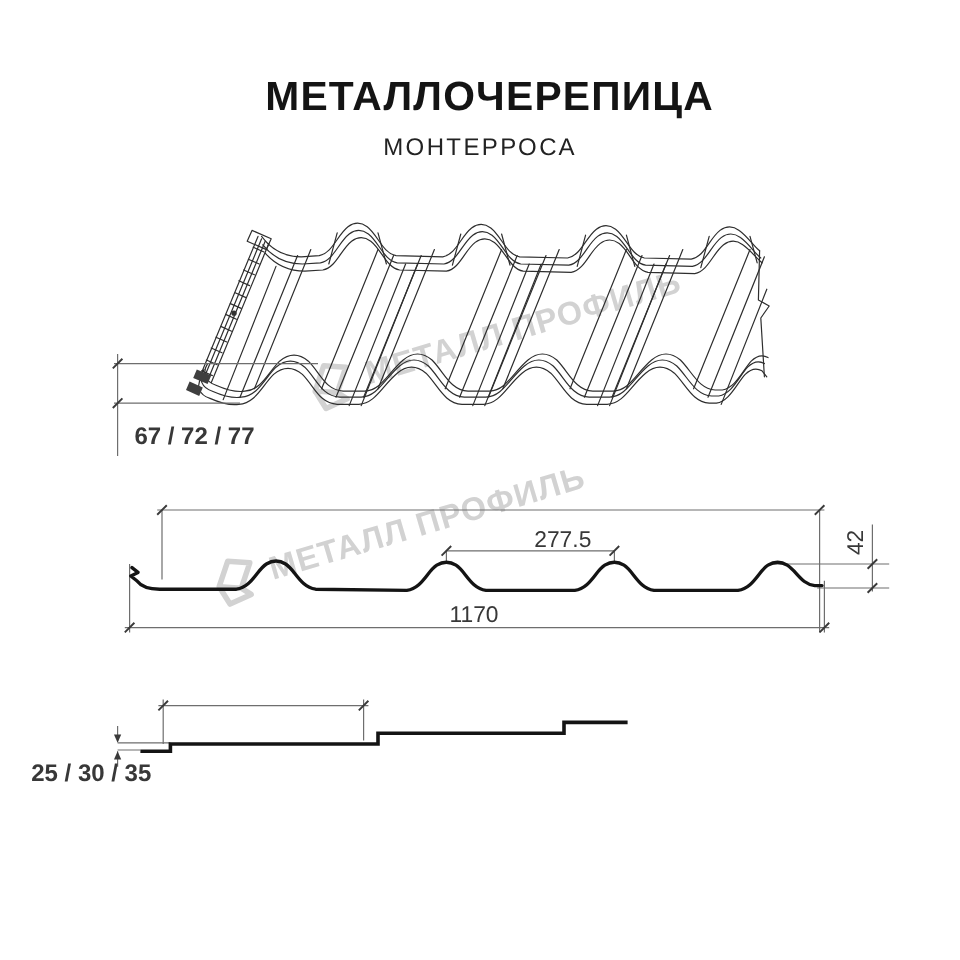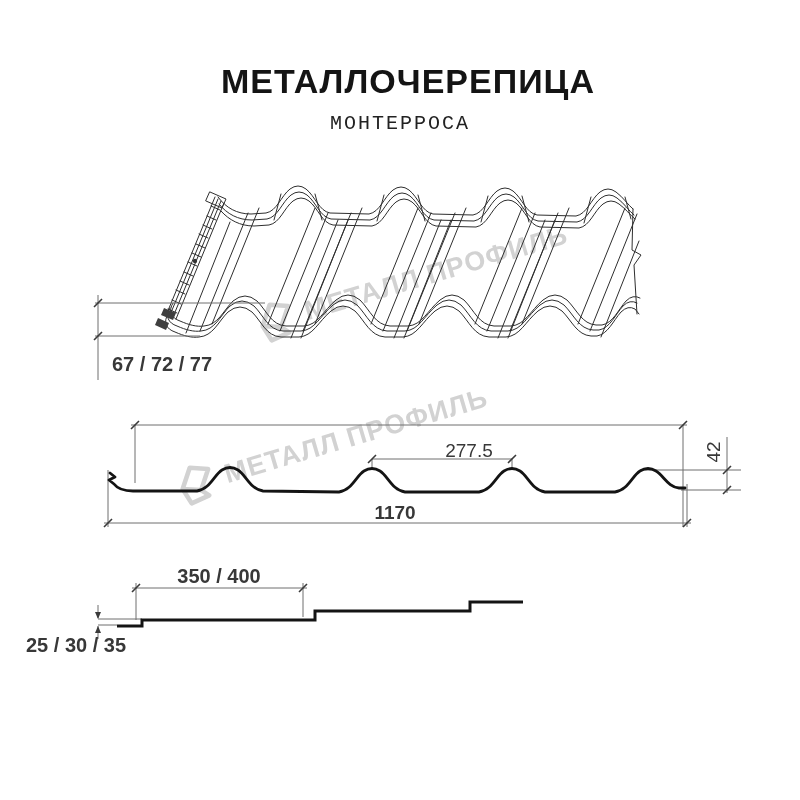--- a/index.html
+++ b/index.html
@@ -7,21 +7,21 @@
     position:relative;width:800px;height:800px;background:#ffffff;overflow:hidden;
     font-family:"Liberation Sans","DejaVu Sans",sans-serif;color:#1b1b1b;
   }
   .abs{position:absolute;}
   .title{
     left:0;right:0;top:62px;text-align:center;
     font-size:34px;font-weight:800;letter-spacing:1px;color:#141414;z-index:3;padding-left:16px;
   }
   .subtitle{
     left:0;right:0;top:112px;text-align:center;
-    font-size:20px;font-weight:500;letter-spacing:2px;color:#222;z-index:3;font-family:Liberation Mono, monospace;
+    font-size:20px;font-weight:500;letter-spacing:2px;color:#222;z-index:3;
   }
   .dim{
     color:#383838;z-index:3;white-space:nowrap;
     font-size:19px;font-weight:400;
   }
   .dim.big{font-size:20px;font-weight:bold;}
   .dim.center{text-align:center;}
   .watermark{
     display:flex;align-items:center;gap:9px;
     transform:rotate(-16.5deg);transform-origin:left center;
@@ -120,33 +120,32 @@
         <path d="M131 429 L139 421 M679 429 L687 421"></path>
         <path d="M104 527 L112 519 M683 527 L691 519"></path>
         <path d="M368 463 L376 455 M508 463 L516 455"></path>
         <path d="M723 474 L731 466 M723 494 L731 486"></path>
       </g>
     </g>
 
     <path fill="none" stroke="#141414" stroke-width="2.8" stroke-linejoin="round" stroke-linecap="round" d="M110 473 l5 4 l-6 3 l5 4 C117 488 124 491 133 491 L197 491 C210 489 214 475 222 470 Q230 465 238 470 C246 475 250 489 263 491 L339 492 C352 490 356 476 364 471 Q372 466 380 471 C388 476 392 490 405 492 L479 492 C492 490 496 476 504 471 Q512 466 520 471 C528 476 532 490 545 492 L615 492 C628 490 632 476 640 471 Q648 466 656 471 C664 476 668 487 679 488 L685 488"></path>
   </svg>
   <div class="abs dim center" style="left:404px;top:440px;width:130px;">277.5</div>
-  <div class="abs dim center" style="left:315px;top:502px;width:160px;font-weight:bold;">1170</div>
+  <div class="abs dim center" style="left:315px;top:502px;width:160px;">1170</div>
   <div class="abs dim center" style="left:694px;top:441px;width:40px;transform:rotate(-90deg);">42</div>
 
   <svg class="abs drawing" style="left:40px;top:555px;" width="520" height="115" viewBox="40 555 520 115">
     <g fill="none" stroke="#6e6e6e" stroke-width="1">
       <path d="M136 583 L136 620 M303 583 L303 617 M132 588 L307 588"></path>
       <path d="M98 619 L142 619 M98 625 L117 625 M98 605 L98 618 M98 626 L98 639"></path>
       <g stroke="#3a3a3a" stroke-width="1.6">
         <path d="M132 592 L140 584 M299 592 L307 584"></path>
       </g>
       <g fill="#3a3a3a" stroke="none">
         <polygon points="95,612 101,612 98,619"></polygon>
         <polygon points="95,633 101,633 98,626"></polygon>
       </g>
     </g>
     <path fill="none" stroke="#141414" stroke-width="3" stroke-linejoin="miter" d="M117 626 L142 626 L142 620 L315 620 L315 611 L470 611 L470 602 L523 602"></path>
   </svg>
-  <div class="abs dim big center" style="left:139px;top:565px;width:160px;">350 / 400</div>
   <div class="abs dim big" style="left:26px;top:634px;">25 / 30 / 35</div>
 
 </div>
 
 </body></html>

